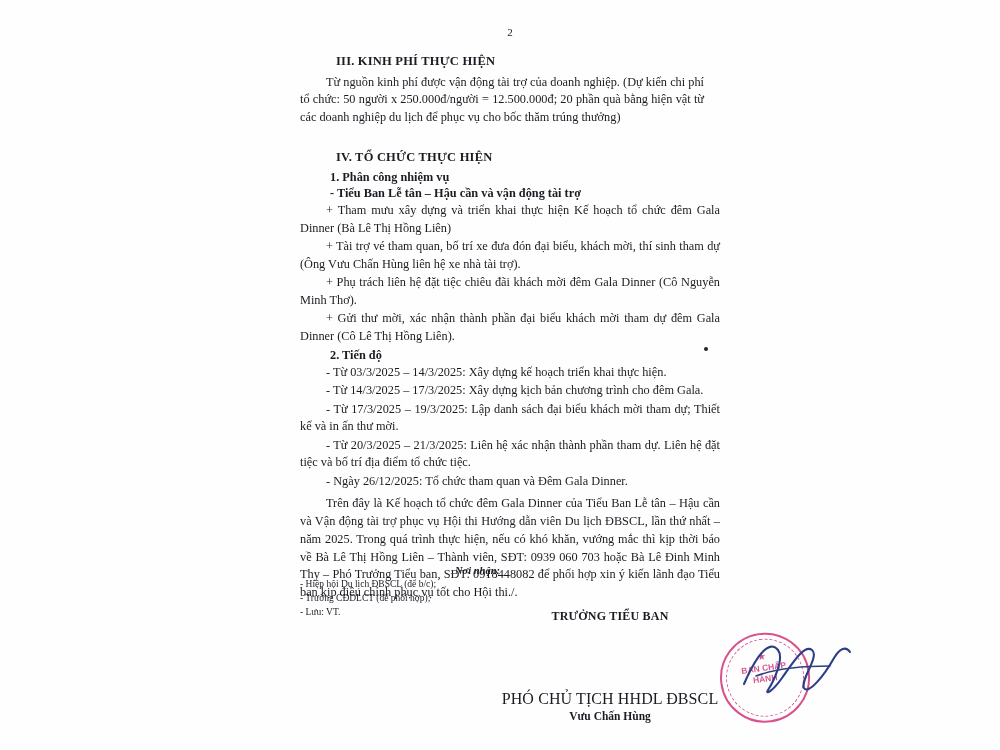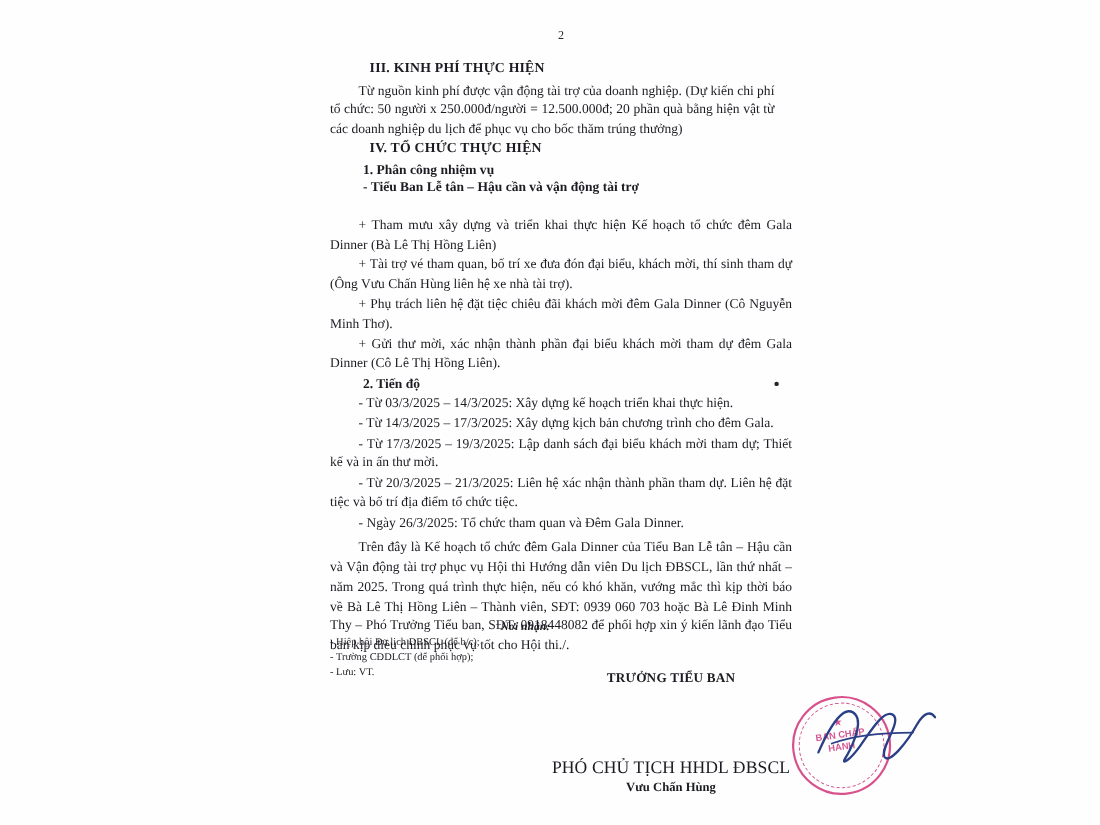--- a/index.html
+++ b/index.html
@@ -32,40 +32,40 @@
     color: #26262c;
     margin-bottom: 16px;
   }
   .h-section {
     font-weight: bold;
     font-size: 12.5px;
     letter-spacing: .2px;
     margin: 4px 0 5px 36px;
   }
   .h-section.second {
-    margin-top: 1px;
+    margin-top: 24px;
   }
   p.body {
     margin: 0 16px 1px 0;
     font-size: 12.3px;
     line-height: 1.42;
     text-align: justify;
   }
   p.indent {
     text-indent: 26px;
   }
   .sub-num {
     font-weight: bold;
     font-size: 12.3px;
     margin: 3px 0 1px 30px;
   }
   .sub-bold {
     font-weight: bold;
     font-size: 12.3px;
-    margin: 1px 0 18px 30px;
+    margin: 1px 0 1px 30px;
   }
   .plus-item {
     font-size: 12.3px;
     line-height: 1.42;
     margin: 1px 0 0 0;
     text-indent: 26px;
     text-align: justify;
   }
   .dash-item {
     font-size: 12.3px;
@@ -224,21 +224,21 @@
     <p class="plus-item">+ Tài trợ vé tham quan, bố trí xe đưa đón đại biểu, khách mời, thí sinh tham dự (Ông Vưu Chấn Hùng liên hệ xe nhà tài trợ).</p>
     <p class="plus-item">+ Phụ trách liên hệ đặt tiệc chiêu đãi khách mời đêm Gala Dinner (Cô Nguyễn Minh Thơ).</p>
     <p class="plus-item">+ Gửi thư mời, xác nhận thành phần đại biểu khách mời tham dự đêm Gala Dinner (Cô Lê Thị Hồng Liên).</p>
 
     <div class="sub-num">2.  Tiến độ</div>
 
     <p class="dash-item">- Từ 03/3/2025 – 14/3/2025: Xây dựng kế hoạch triển khai thực hiện.</p>
     <p class="dash-item">- Từ 14/3/2025 – 17/3/2025: Xây dựng kịch bản chương trình cho đêm Gala.</p>
     <p class="dash-item">- Từ 17/3/2025 – 19/3/2025: Lập danh sách đại biểu khách mời tham dự; Thiết kế và in ấn thư mời.</p>
     <p class="dash-item">- Từ 20/3/2025 – 21/3/2025: Liên hệ xác nhận thành phần tham dự. Liên hệ đặt tiệc và bố trí địa điểm tổ chức tiệc.</p>
-    <p class="dash-item">- Ngày 26/3/2025: Tổ chức tham quan và Đêm Gala Dinner.</p>
+    <p class="dash-item">- Ngày 26/12/2025: Tổ chức tham quan và Đêm Gala Dinner.</p>
 
     <p class="closing">Trên đây là Kế hoạch tổ chức đêm Gala Dinner của Tiểu Ban Lễ tân – Hậu cần và Vận động tài trợ phục vụ Hội thi Hướng dẫn viên Du lịch ĐBSCL, lần thứ nhất – năm 2025. Trong quá trình thực hiện, nếu có khó khăn, vướng mắc thì kịp thời báo về Bà Lê Thị Hồng Liên – Thành viên, SĐT: 0939 060 703 hoặc Bà Lê Đinh Minh Thy – Phó Trưởng Tiểu ban, SĐT: 0918448082 để phối hợp xin ý kiến lãnh đạo Tiểu ban kịp điều chỉnh phục vụ tốt cho Hội thi./.</p>
   </div>
 
   <div class="mark-dot"></div>
 
   <div class="footer">
 
     <div class="recipients">
       <div class="title">Nơi nhận:</div>

